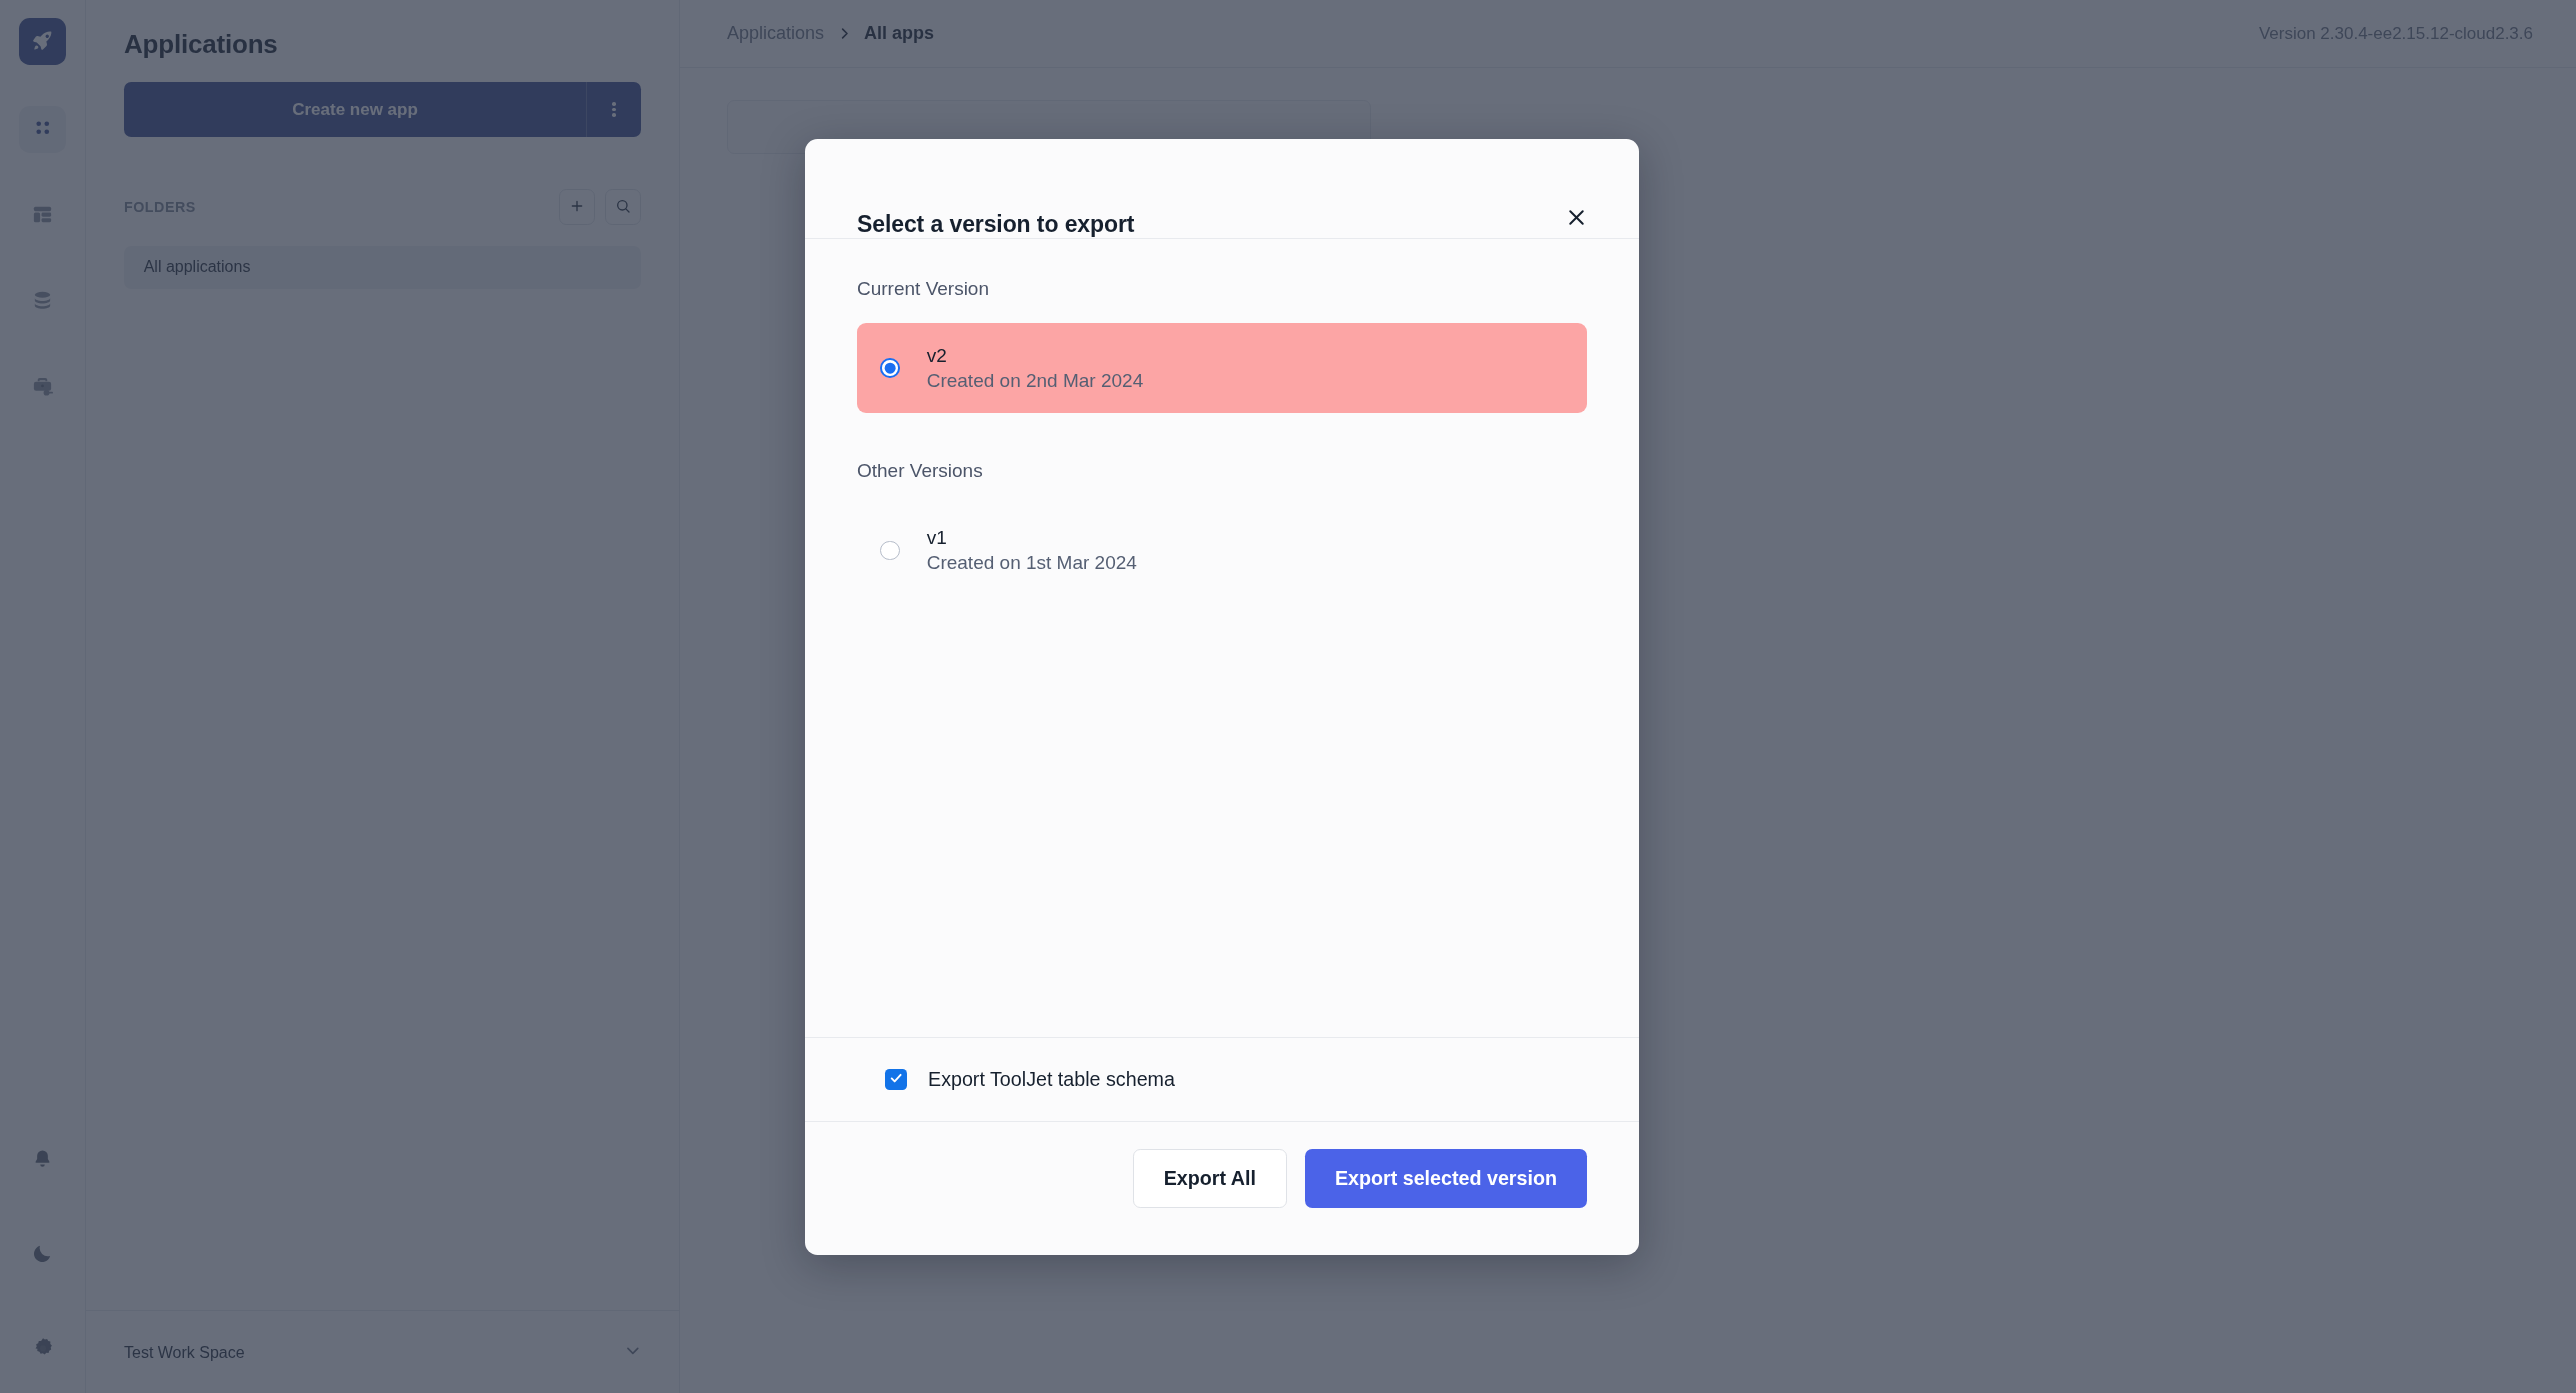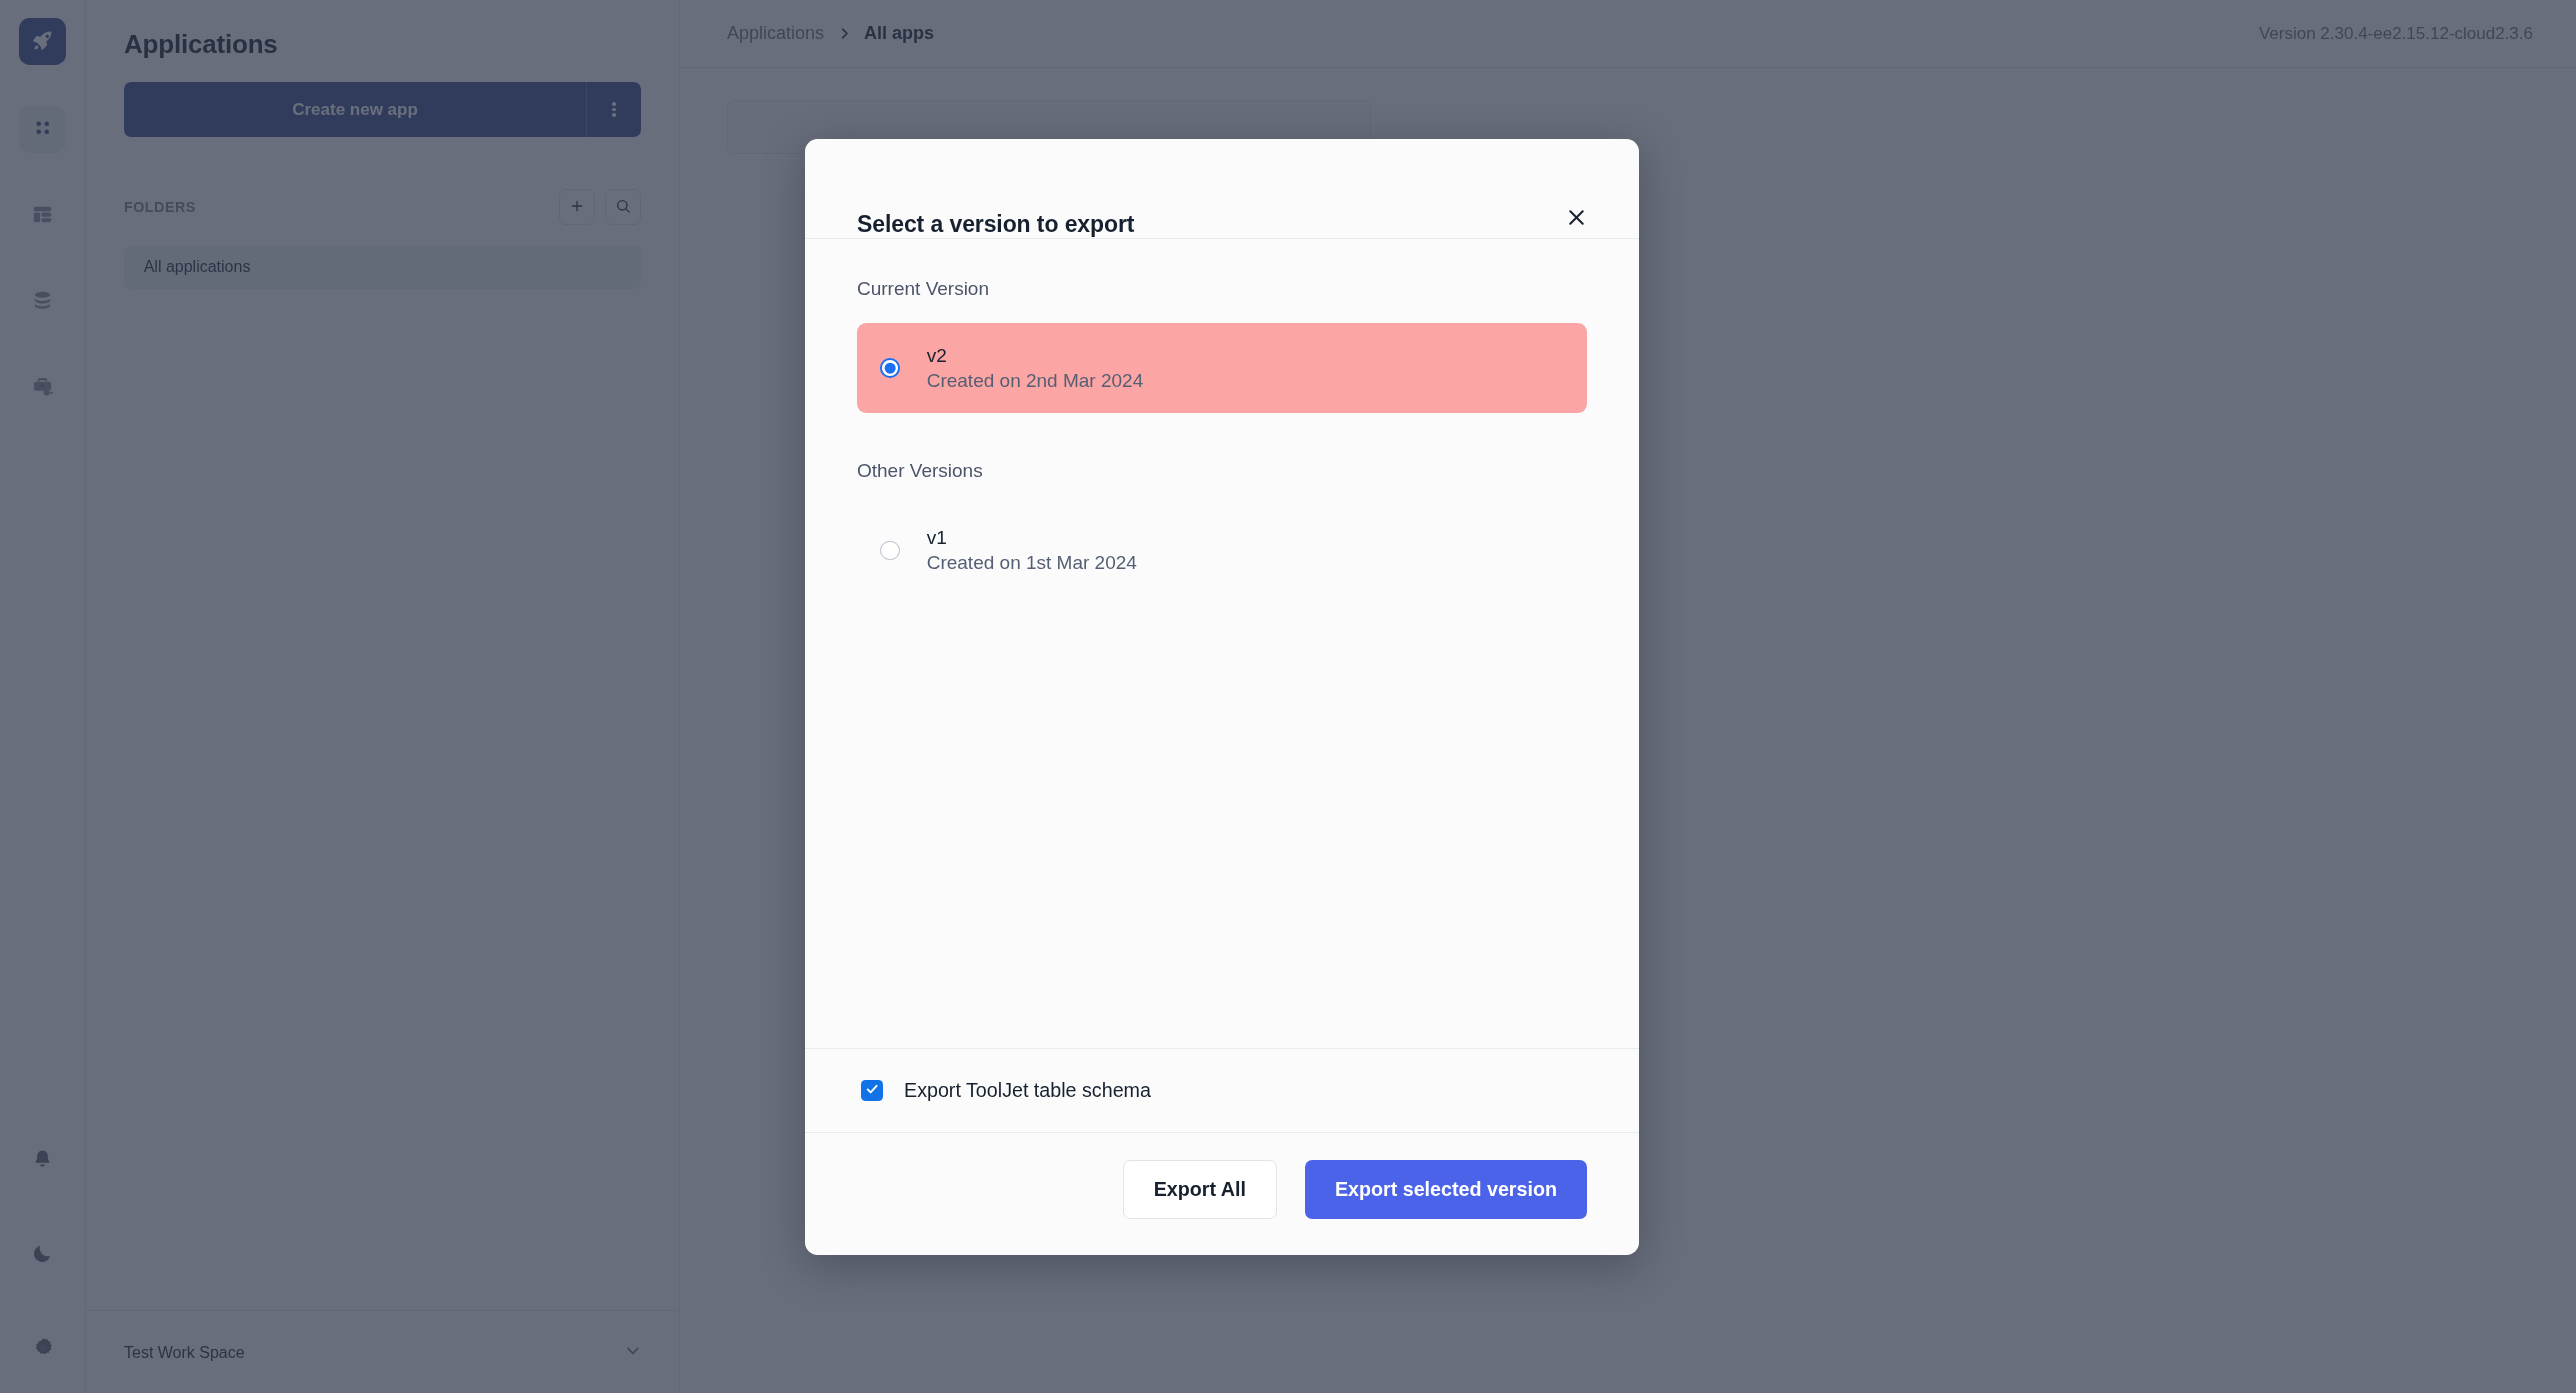--- a/index.html
+++ b/index.html
@@ -265,21 +265,21 @@
   }
   .version-date {
     font-size: 19px;
     color: #555f73;
     line-height: 1.34;
   }
 
   .modal-schema {
     flex: 0 0 auto;
     border-top: 0.9px solid #e8eaee;
-    padding: 30px 56px;
+    padding: 30px 80px;
     display: flex;
     align-items: center;
   }
   .cbox {
     width: 21.5px; height: 21.5px;
     border-radius: 4.5px;
     background: #1273e8;
     flex: 0 0 21.5px;
     display: flex; align-items: center; justify-content: center;
     margin-right: 21.5px;
@@ -287,25 +287,24 @@
   }
   .schema-label {
     font-size: 19.7px;
     color: #16202e;
     cursor: pointer;
   }
 
   .modal-footer {
     flex: 0 0 auto;
     border-top: 0.9px solid #e8eaee;
-    padding: 27px 52px 36px 52px;
+    padding: 27px 52px 47px 52px;
     display: flex;
     align-items: center;
     justify-content: flex-end;
-    gap: 10px;
   }
   .btn {
     height: 59px;
     border-radius: 7.2px;
     font-size: 19.7px;
     font-weight: 700;
     display: inline-flex;
     align-items: center;
     justify-content: center;
     cursor: pointer;

